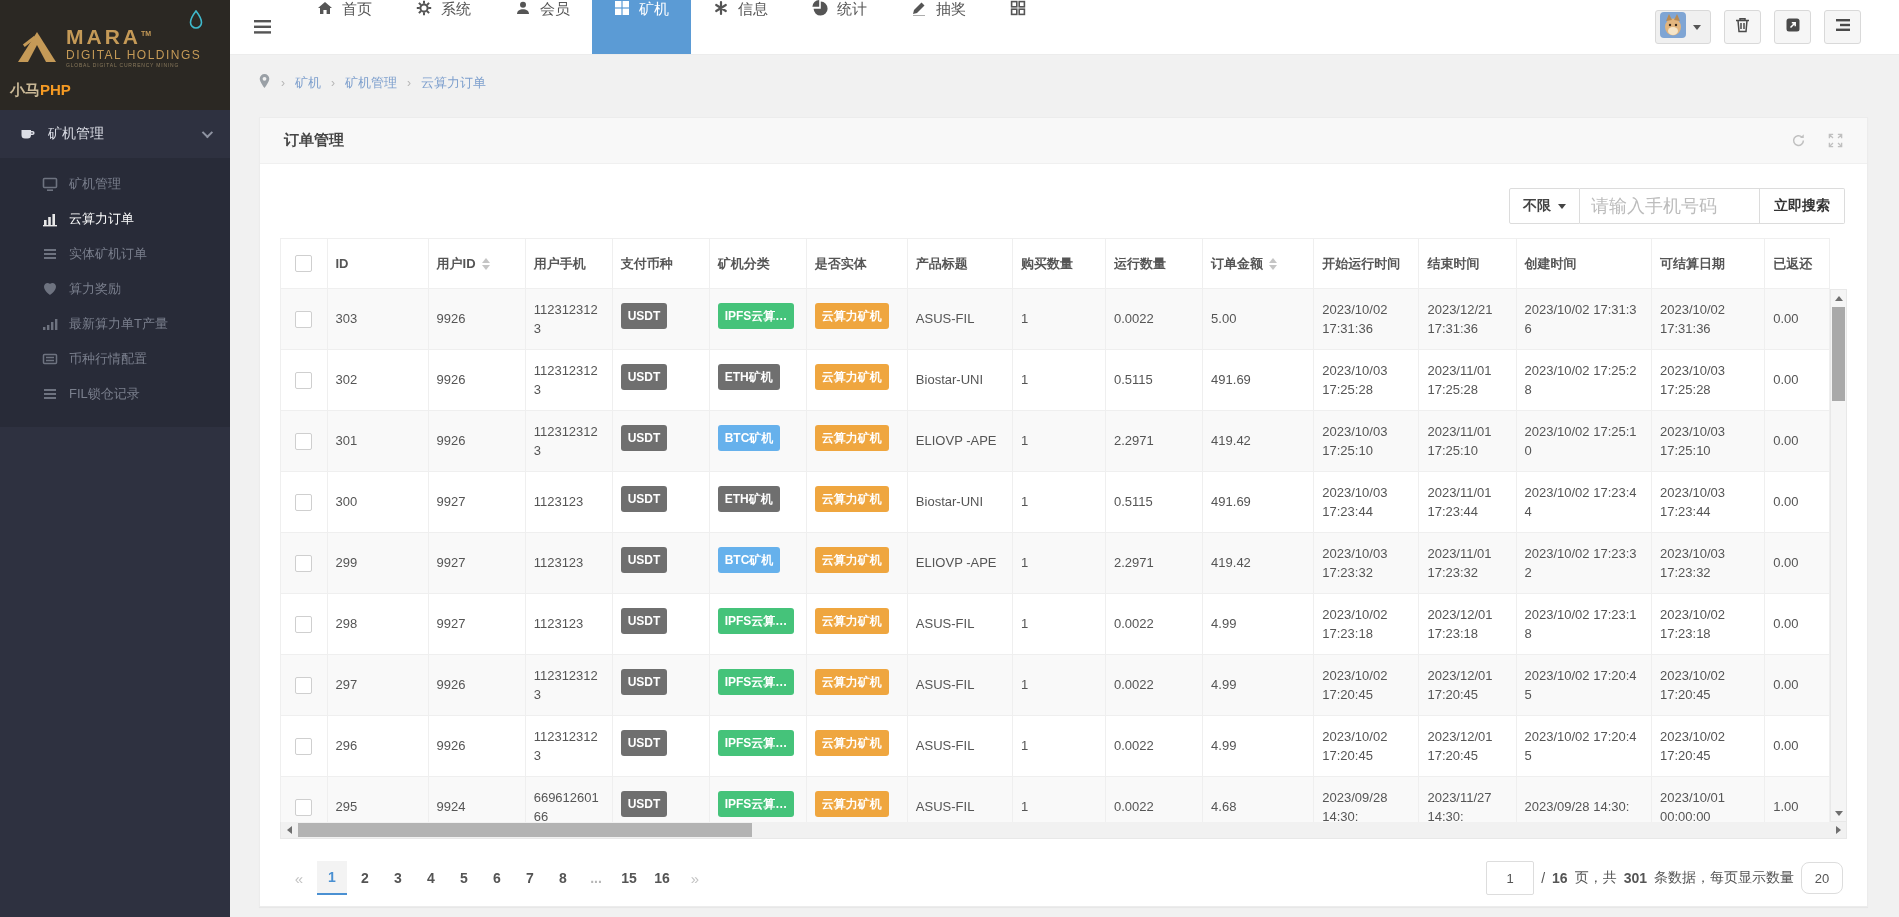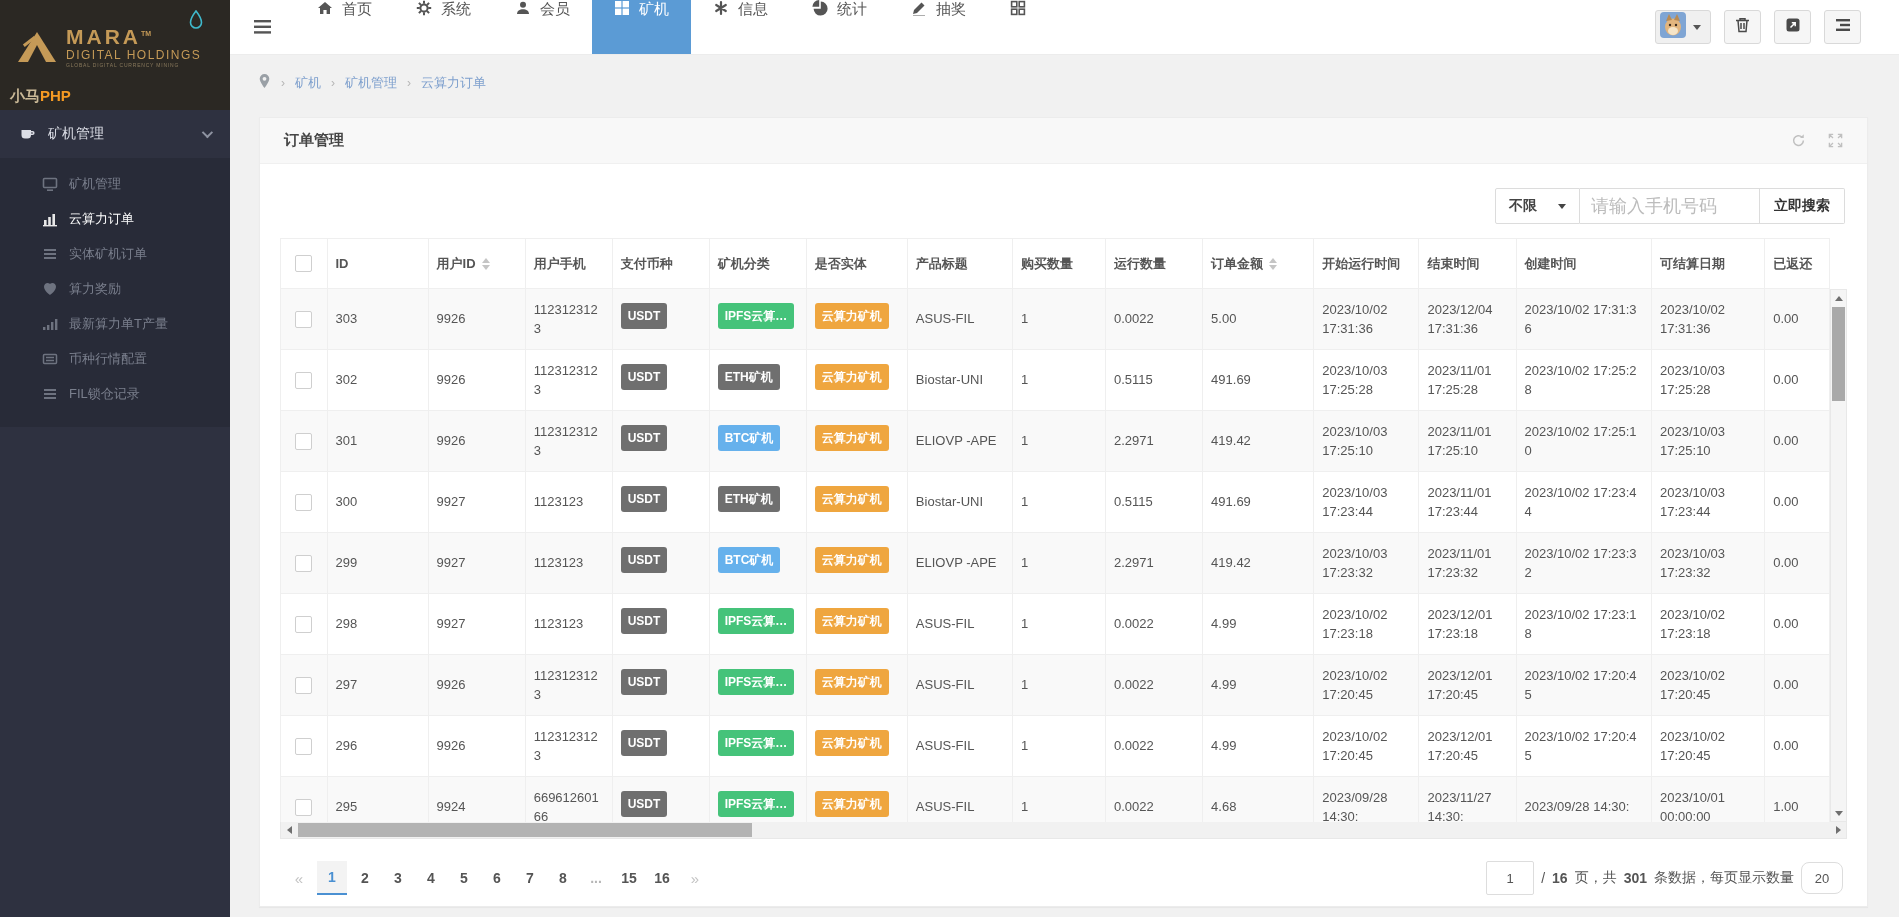--- a/index.html
+++ b/index.html
@@ -10,21 +10,21 @@
   
   .sidebar { position:fixed; left:0; top:0; bottom:0; width:230px; background:#2e3140; z-index:5; }
   .logo-block { height:110px; background:#2b2823; position:relative; padding:26px 14px 0 16px; }
   .droplet { position:absolute; right:26px; top:10px; }
   .logo-row { display:flex; align-items:center; gap:8px; }
   .logo-texts { line-height:1; }
   .brand { font-size:21px; font-weight:bold; color:#c59a57; letter-spacing:3px; }
   .brand sup { font-size:7px; letter-spacing:0; }
   .logo-sub1 { font-size:12px; color:#c59a57; letter-spacing:1.5px; margin-top:2px; }
   .logo-sub2 { font-size:5px; color:#8a7a5d; letter-spacing:0.8px; margin-top:2px; }
-  .logo-footer { position:absolute; left:10px; bottom:4px; font-size:15px; font-weight:bold; }
+  .logo-footer { position:absolute; left:10px; bottom:10px; font-size:15px; font-weight:bold; }
   .logo-footer .fp { color:#c9b896; }
   .logo-footer .fa { color:#f59a23; }
   .menu-parent { height:48px; display:flex; align-items:center; padding:0 20px; color:#dcdee6;
     font-size:14px; cursor:pointer; }
   .menu-parent .mp-icon { margin-right:12px; display:flex; }
   .chev { margin-left:auto; width:8px; height:8px; border-right:2px solid #8e93a1;
     border-bottom:2px solid #8e93a1; transform:rotate(45deg) translateY(-2px); }
   .submenu { background:#282b38; padding:8px 0 16px; }
   .submenu-item { height:35px; display:flex; align-items:center; padding-left:42px;
     color:#7a7f8d; font-size:13px; cursor:pointer; }
@@ -61,21 +61,21 @@
     background:#f8f8f8; border-bottom:1px solid #f0f0f0;gap:40px; }
   .card-title { font-size:15px; font-weight:bold; color:#454545; }
   .card-tools { margin-left:auto; display:flex; gap:22px; color:#c0c0c0; }
   .card-tools span { cursor:pointer; display:flex; }
   .card-body { padding:16px 20px 0; }
 
   
   .toolbar { display:flex; justify-content:flex-end; margin:8px 2px 14px 0; }
   .btn-filter { height:36px; padding:0 13px; border:1px solid #dcdcdc; background:#fff;
     font-size:14px; font-weight:bold; color:#444; border-radius:2px 0 0 2px;
-    display:flex; align-items:center; gap:21px; cursor:pointer; }
+    display:flex; align-items:center; gap:7px; cursor:pointer; }
   .btn-filter .caret { border-top-color:#444; }
   .search-input { height:36px; width:180px; border:1px solid #dcdcdc; border-left:none;
     padding:0 11px; font-size:18px; color:#555; outline:none; }
   .search-input::placeholder { color:#bcbcbc; }
   .btn-search { height:36px; padding:0 14px; border:1px solid #dcdcdc; border-left:none;
     background:#fff; font-weight:bold; font-size:14px; color:#333; border-radius:0 2px 2px 0; cursor:pointer; }
 
   
   .table-wrap { position:relative; height:584px; overflow:hidden; }
   table { width:calc(100% - 17px); border-collapse:collapse; table-layout:fixed;
@@ -479,21 +479,21 @@
                   <td>9926</td>
                   <td class="brk">1123123123</td>
                   <td><span class="badge badge-gray">USDT</span></td>
                   <td><span class="badge badge-green">IPFS云算…</span></td>
                   <td><span class="badge badge-orange">云算力矿机</span></td>
                   <td class="brk">ASUS-FIL</td>
                   <td>1</td>
                   <td>0.0022</td>
                   <td>5.00</td>
                   <td>2023/10/02 17:31:36</td>
-                  <td>2023/12/04 17:31:36</td>
+                  <td>2023/12/21 17:31:36</td>
                   <td class="brk">2023/10/02 17:31:36</td>
                   <td>2023/10/02 17:31:36</td>
                   <td>0.00</td>
                 </tr>
                 <tr>
                   <td class="c-check"><span class="cb"></span></td>
                   <td>302</td>
                   <td>9926</td>
                   <td class="brk">1123123123</td>
                   <td><span class="badge badge-gray">USDT</span></td>

